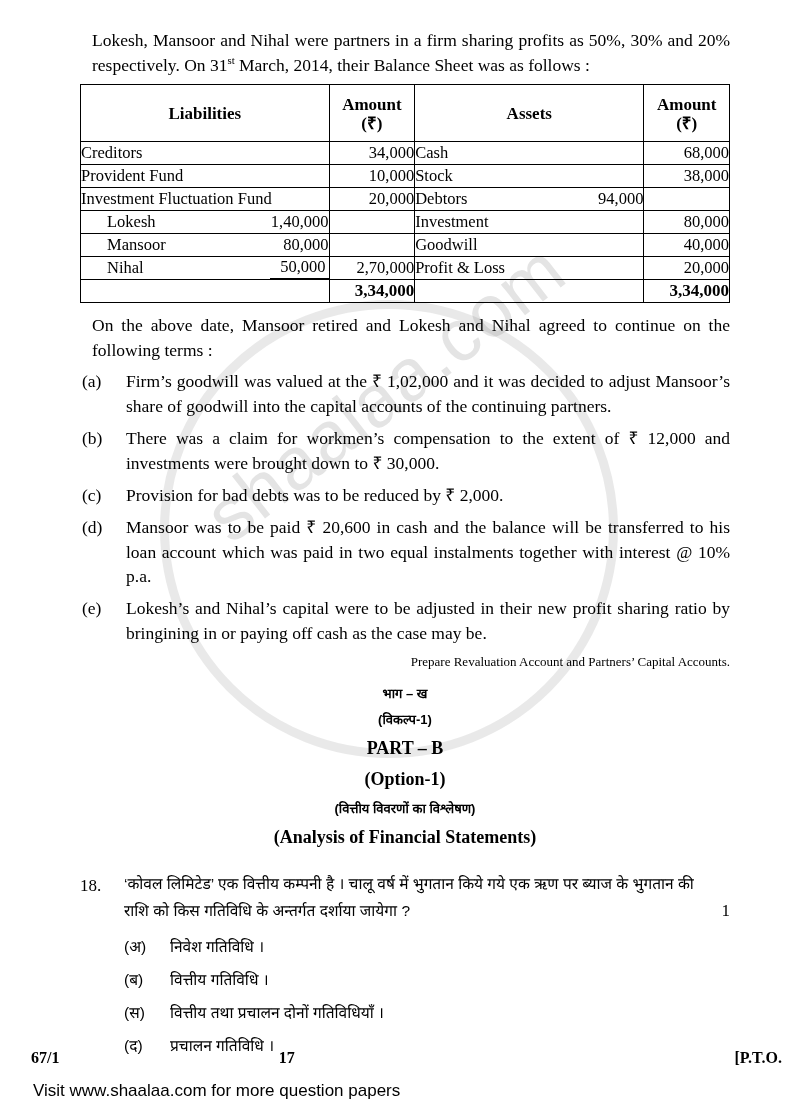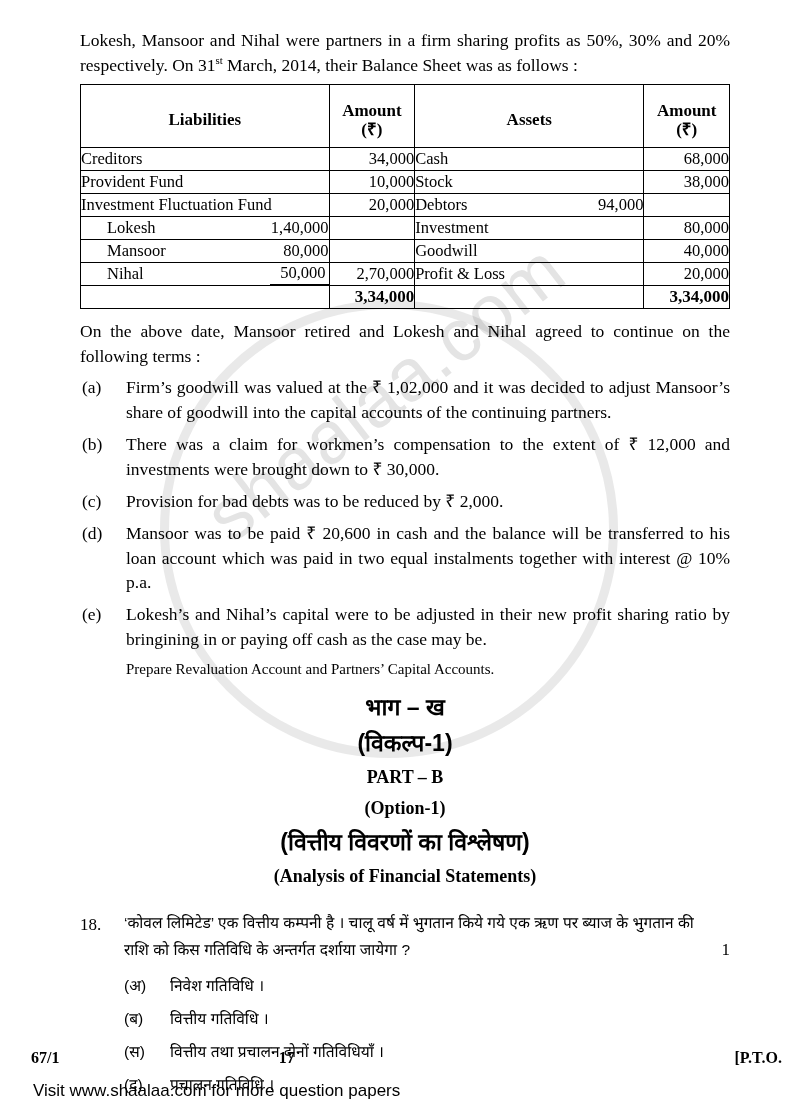--- a/index.html
+++ b/index.html
@@ -55,21 +55,21 @@
     width: 800px;
     height: 1111px;
     box-sizing: border-box;
     padding: 28px 70px 0 80px;
   }
 
   .para {
     font-size: 17.5px;
     line-height: 1.42;
     text-align: justify;
-    margin: 0 0 2px 0;
+    margin: 0 0 2px 12px;
   }
   .para.lead { margin-bottom: 6px; }
   sup { font-size: 0.62em; vertical-align: super; }
 
   
   table.bs {
     width: 100%;
     border-collapse: collapse;
     border: 1.6px solid #000;
     margin: 4px 0 10px 0;
@@ -78,21 +78,21 @@
   }
   table.bs th, table.bs td {
     border: 1.2px solid #000;
     padding: 0;
     vertical-align: middle;
   }
   table.bs th {
     text-align: center;
     font-weight: bold;
     font-size: 17px;
-    padding: 16px 2px 8px 2px;
+    padding: 10px 2px 8px 2px;
     line-height: 1.12;
   }
   .col-lab { width: 244px; }
   .col-amt { width: 84px; }
   .col-ass { width: 225px; }
   .col-amt2 { width: 84px; }
 
   td.lab, td.ass {
     padding: 3px 8px 3px 12px;
     height: 22px;
@@ -124,32 +124,33 @@
     flex: 0 0 46px;
     padding-left: 2px;
     box-sizing: border-box;
   }
   .item .bd {
     flex: 1 1 auto;
     text-align: justify;
   }
   .prepare {
     margin: 7px 0 0 46px;
-    font-size: 15px;
+    font-size: 13px;
     line-height: 1.42;
+    text-align: right;
   }
 
   
   .ctr {
     text-align: center;
     font-weight: bold;
     margin: 0;
     line-height: 1.0;
   }
-  .hi { font-family: "Liberation Sans", sans-serif; font-size: 23px; }
+  .hi { font-family: "Liberation Sans", sans-serif; font-size: 13px; }
   .en { font-family: "Liberation Serif", serif; font-size: 18px; }
   .gap-1 { margin-top: 16px; }
   .gap-2 { margin-top: 13px; }
   .gap-3 { margin-top: 14px; }
 
   
   .q {
     display: flex;
     margin-top: 26px;
     font-family: "Liberation Sans", sans-serif;

